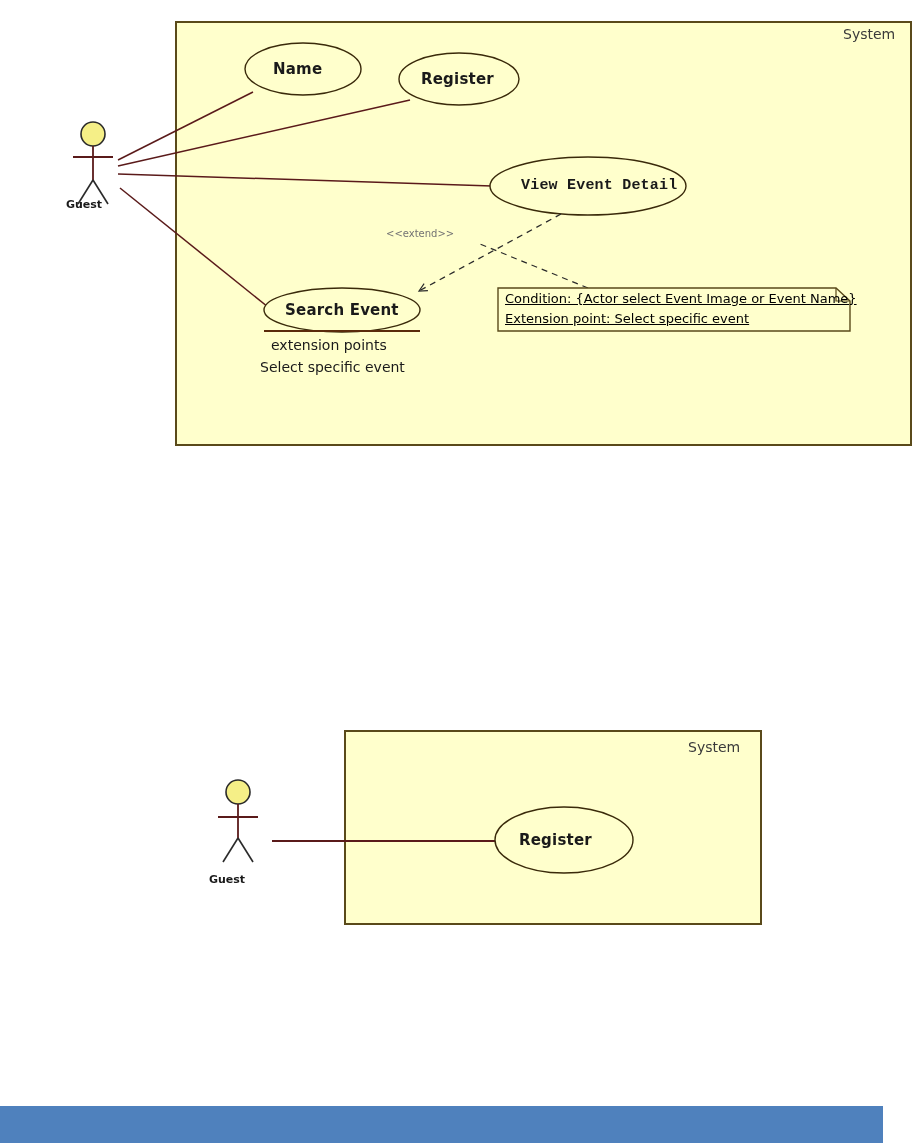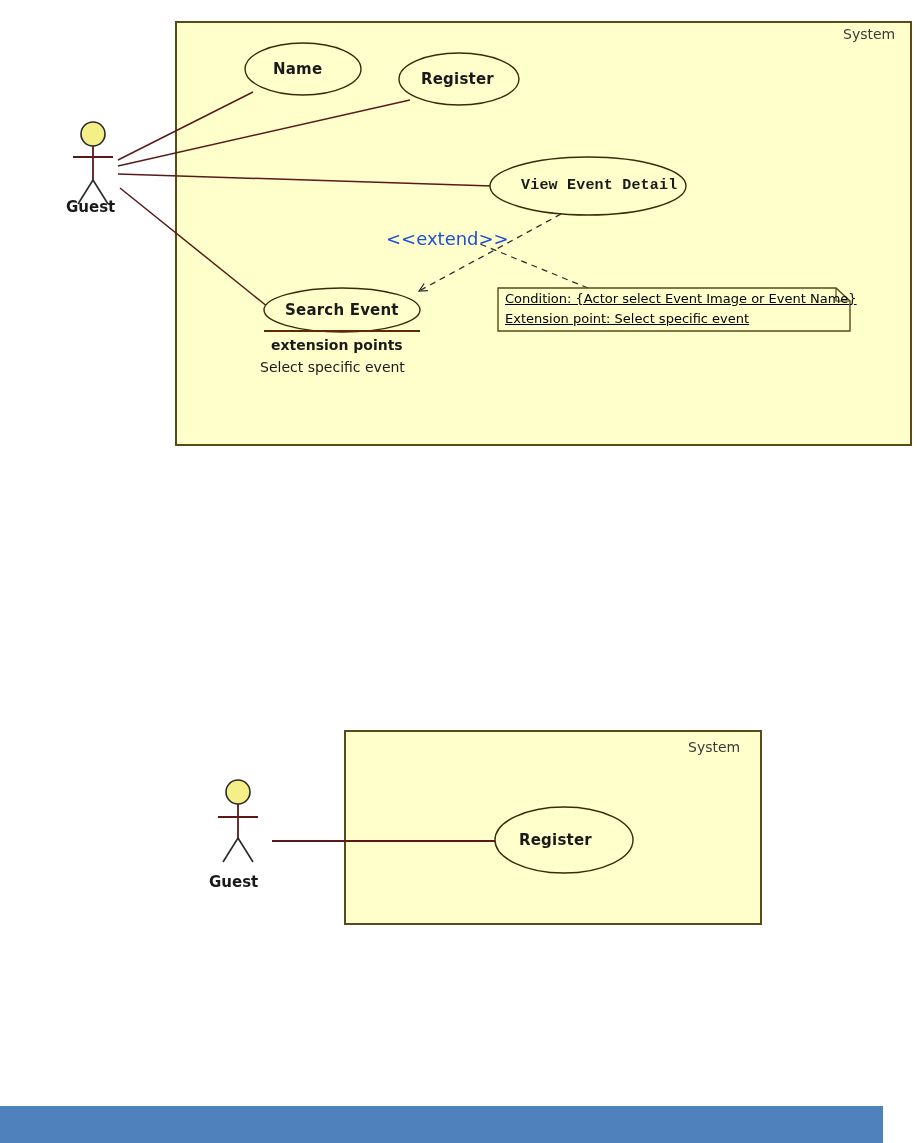--- a/index.html
+++ b/index.html
@@ -31,32 +31,32 @@
     white-space: nowrap;
     color: #1a1a1a;
   }
   .usecase-label {
     font-weight: bold;
     font-size: 15px;
     letter-spacing: 0.2px;
   }
   .actor-label {
     font-weight: bold;
-    font-size: 15px;
+    font-size: 11px;
   }
   .system-label {
     font-size: 14px;
     color: #3a3a3a;
   }
   .stereotype-label {
-    font-size: 18px;
-    color: #1d4ed8;
+    font-size: 10px;
+    color: #737373;
   }
   .ext-head {
-    font-weight: bold;
+    font-weight: normal;
     font-size: 14px;
   }
   .ext-body {
     font-size: 14px;
   }
   .note-line {
     font-size: 13px;
     color: #000000;
     text-decoration: underline;
   }

